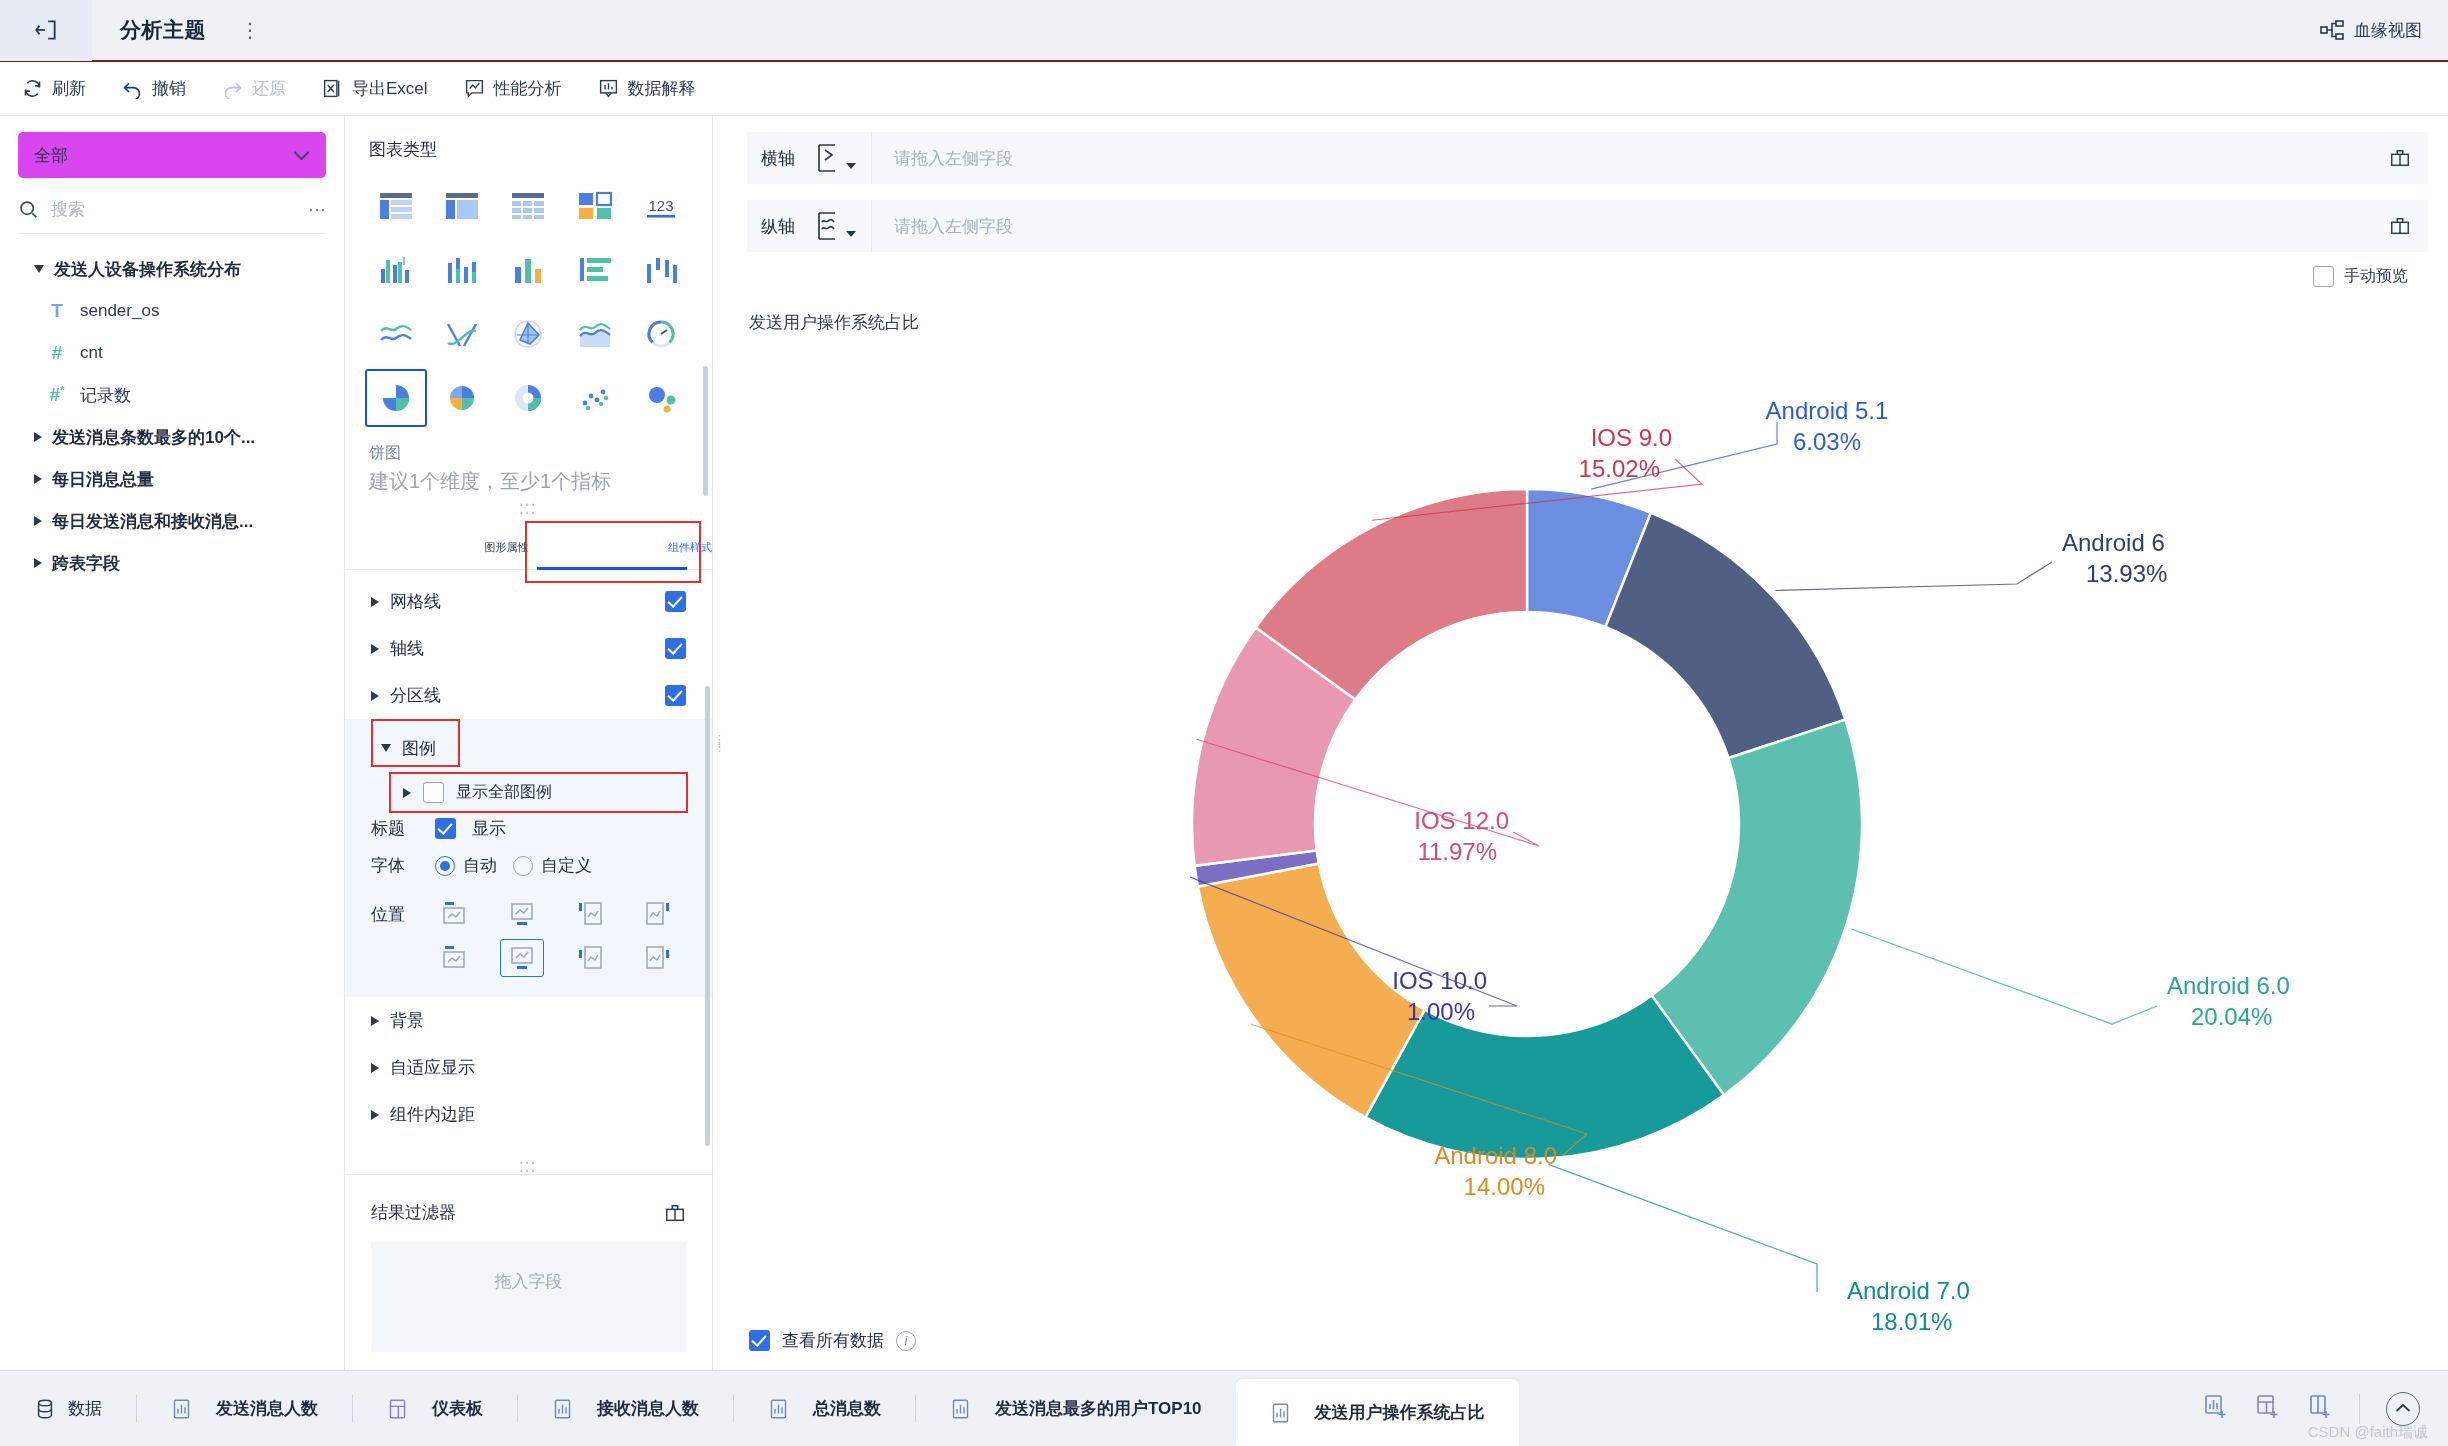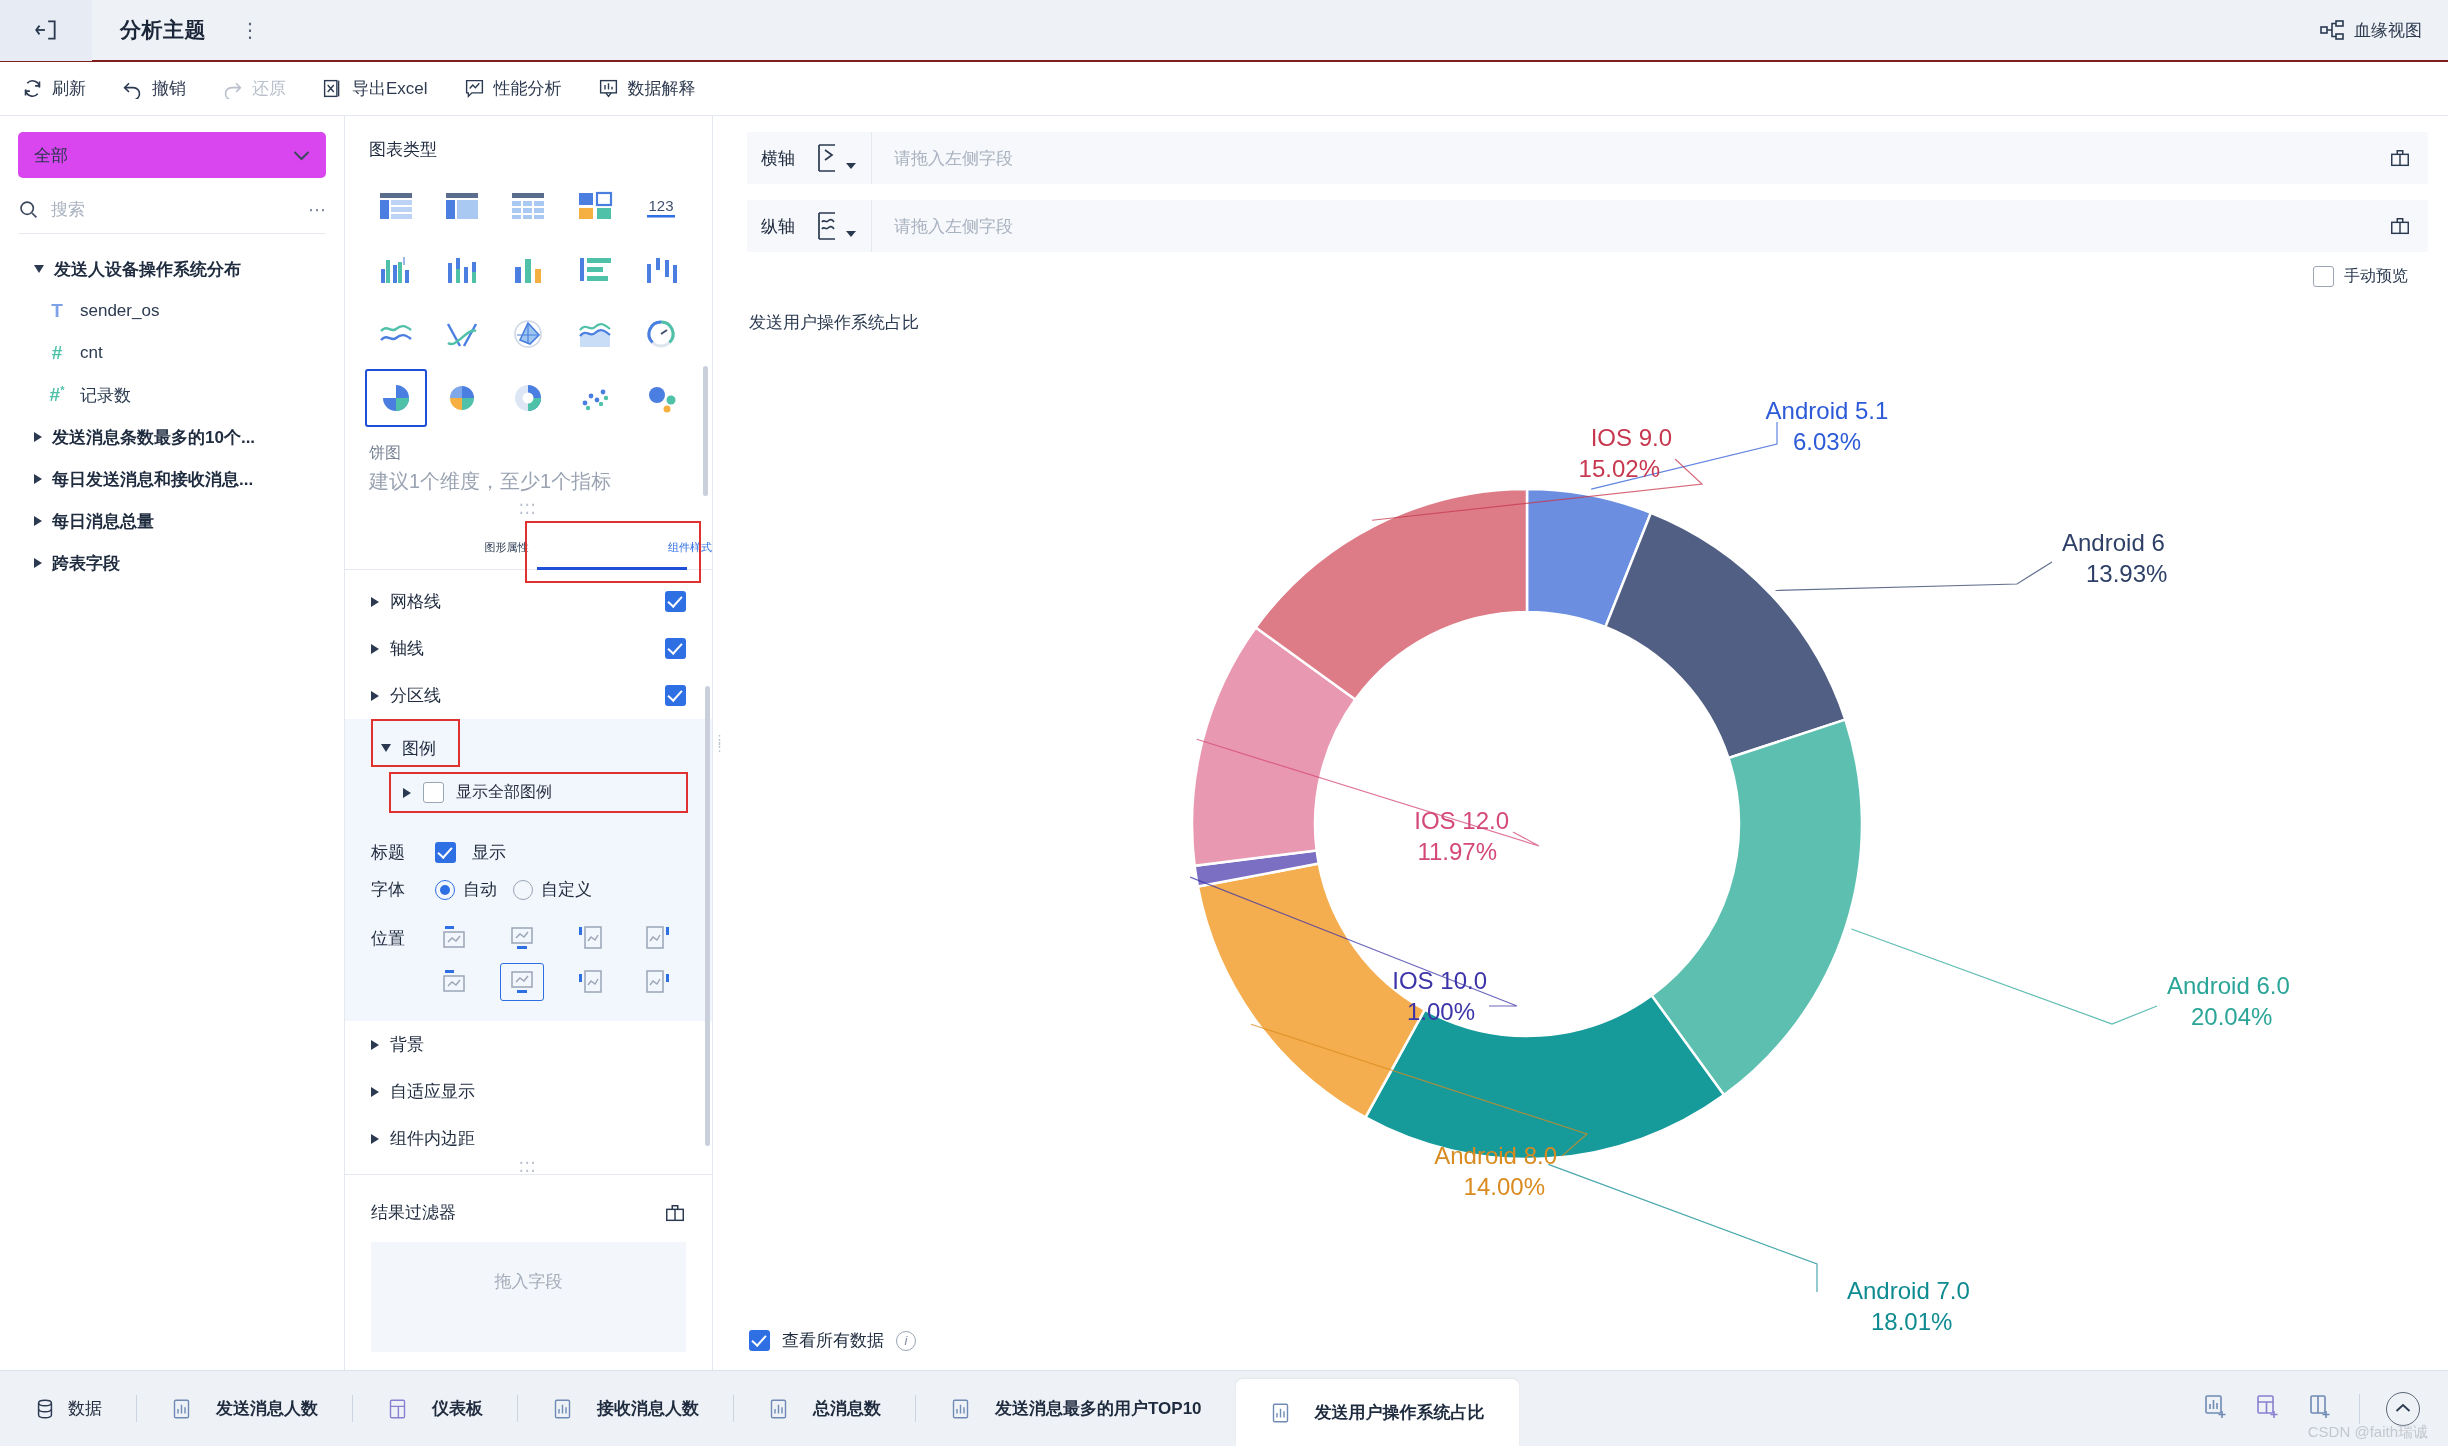--- a/index.html
+++ b/index.html
@@ -265,25 +265,25 @@
         <div class="tree-leaf">
           <span class="ficon h">#<sup style="font-size:11px">*</sup></span>
           <span>记录数</span>
         </div>
         <div class="tree-node group">
           <span class="tri closed"></span>
           <span>发送消息条数最多的10个...</span>
         </div>
         <div class="tree-node group">
           <span class="tri closed"></span>
-          <span>每日发送消息和接收消息...</span>
+          <span>每日消息总量</span>
         </div>
         <div class="tree-node group">
           <span class="tri closed"></span>
-          <span>每日消息总量</span>
+          <span>每日发送消息和接收消息...</span>
         </div>
         <div class="tree-node group">
           <span class="tri closed"></span>
           <span>跨表字段</span>
         </div>
       </div>
     </div>
 
     <div class="configpanel">
       <div class="cp-head">图表类型</div>
@@ -513,21 +513,21 @@
             <div class="lft hl" style="padding:16px 22px 5px 8px;">
               <span class="tri open"></span>
               <span>图例</span>
             </div>
           </div>
           <div class="sub-legend hl">
             <span class="tri closed"></span>
             <span class="chk empty"></span>
             <span>显示全部图例</span>
           </div>
-          <div class="frow" style="padding-top:28px;">
+          <div class="frow" style="padding-top:4px;">
             <span class="lab">标题</span>
             <span class="chk"></span>
             <span>显示</span>
           </div>
           <div class="frow" style="padding-top:8px;">
             <span class="lab">字体</span>
             <span class="radio-wrap">
               <span class="radio on"></span>
               <span>自动</span>
             </span>

